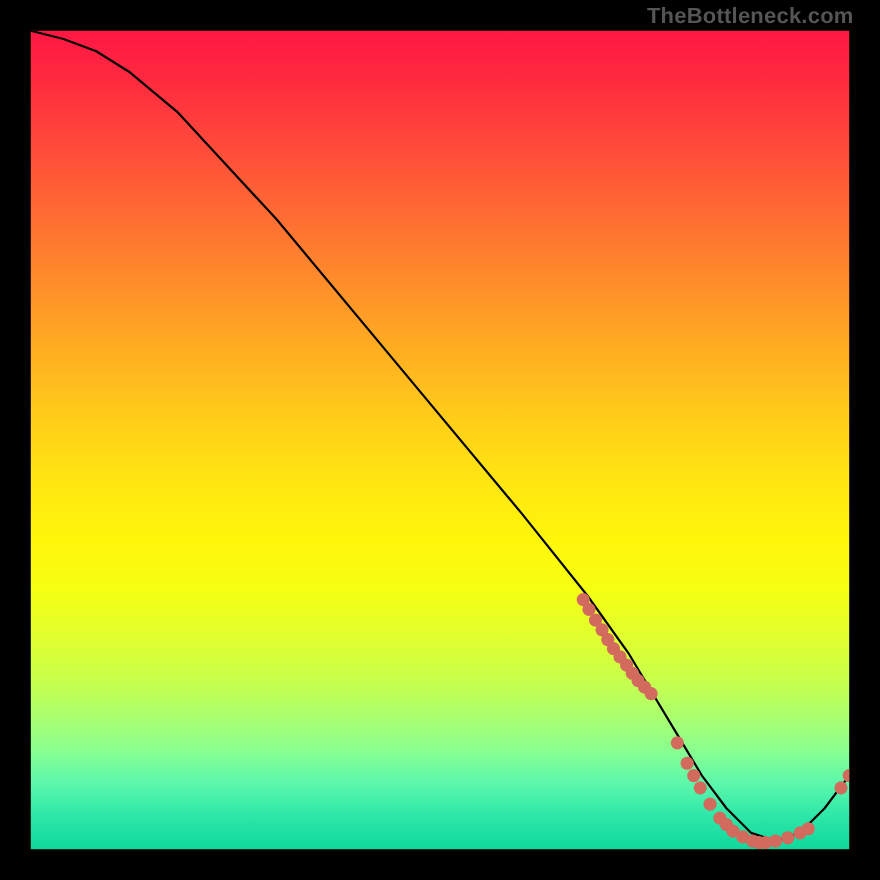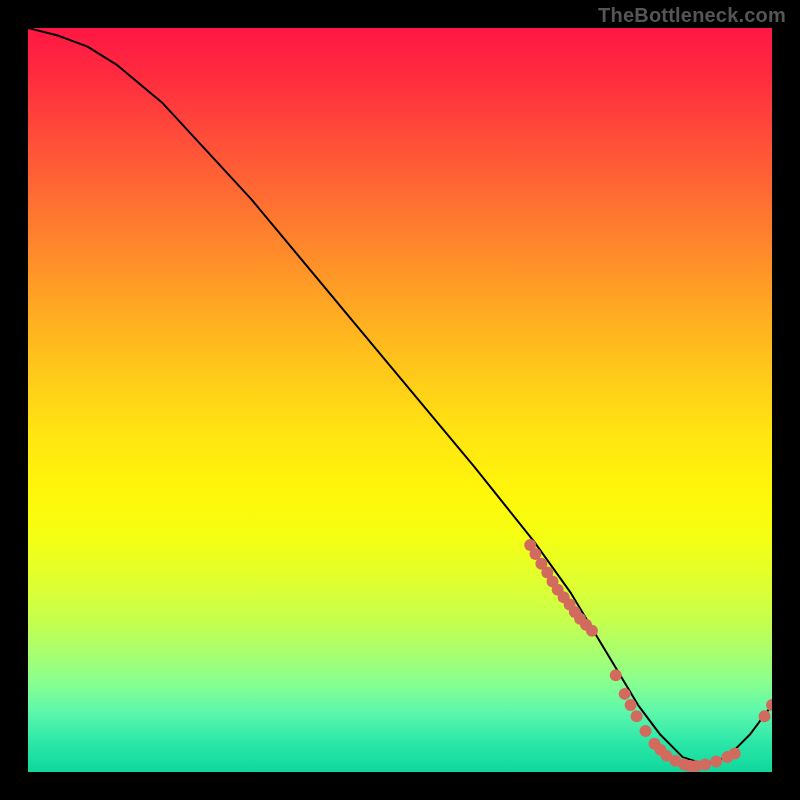--- a/index.html
+++ b/index.html
@@ -13,21 +13,21 @@
   }
   .stage {
     position: relative;
     width: 800px;
     height: 800px;
     background: #000;
   }
   .watermark {
     position: absolute;
     top: 4px;
-    right: 14px;
+    right: 24px;
     color: #555;
     font-size: 20px;
     font-weight: 600;
     letter-spacing: 0.2px;
     user-select: none;
   }
   .plot {
     position: absolute;
     left: 28px;
     top: 28px;

